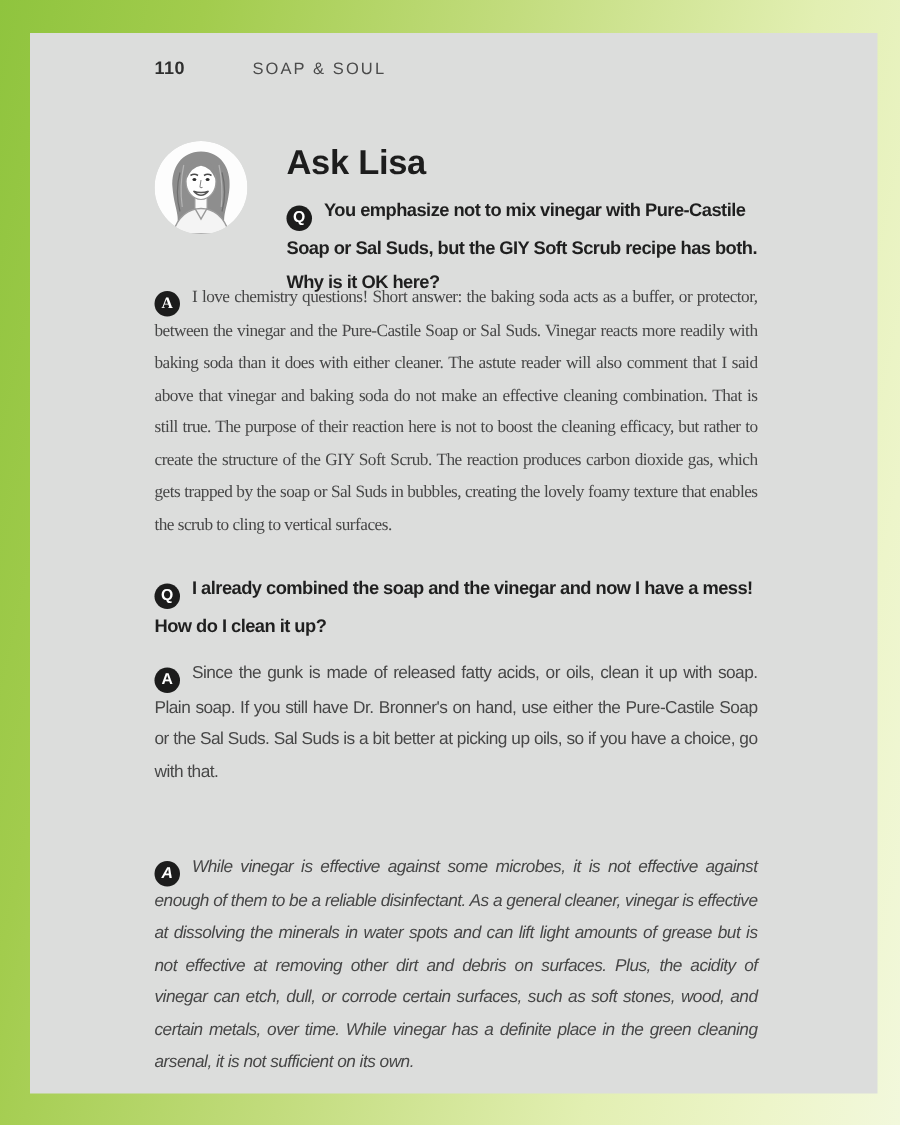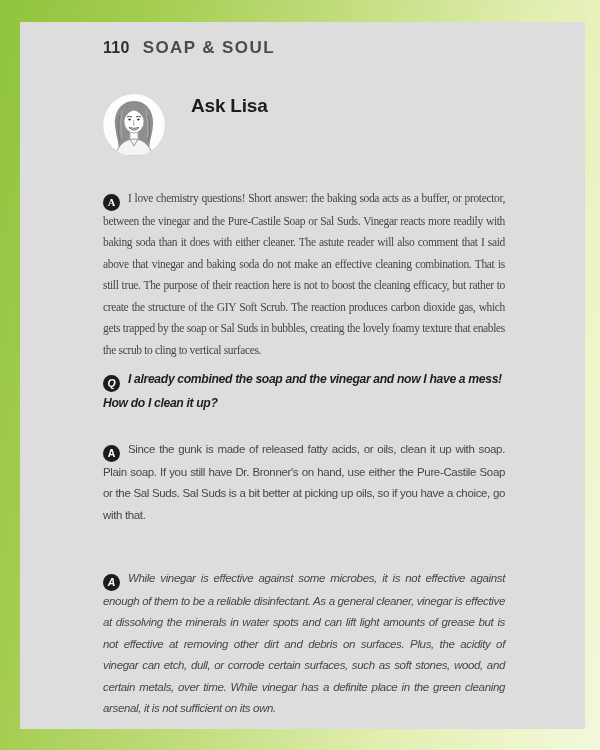--- a/index.html
+++ b/index.html
@@ -23,50 +23,51 @@
 
   
   .running-header {
     position: absolute;
     top: 16px; left: 83px;
     display: flex;
     align-items: baseline;
     gap: 13px;
   }
   .page-number {
-    font-size: 16px;
+    font-size: 12px;
     font-weight: 700;
     color: #2f2f2f;
     letter-spacing: 0.3px;
   }
   .book-title {
-    font-size: 17px;
-    font-weight: 700;
+    font-size: 11px;
+    font-weight: 400;
     color: #4b4b4b;
     letter-spacing: 1.4px;
+    margin-left: 32px;
   }
 
   
   .qa-head {
     position: absolute;
     top: 72px; left: 83px;
     width: 402px;
     display: flex;
     gap: 26px;
   }
   .avatar {
     width: 62px; height: 62px;
     flex: none;
     border-radius: 50%;
     overflow: hidden;
   }
   .head-col { flex: 1; padding-top: 1px; }
   .section-title {
     margin: 0 0 7px 0;
-    font-size: 19px;
+    font-size: 23px;
     font-weight: 700;
     color: #1d1d1d;
     letter-spacing: -0.2px;
   }
 
   .question {
     margin: 0;
     font-size: 12.2px;
     font-weight: 700;
     color: #1f1f1f;
@@ -84,21 +85,21 @@
     color: #474747;
     letter-spacing: -0.35px;
     line-height: 21.5px;
     text-align: justify;
   }
   .question.abs {
     position: absolute;
     left: 83px;
     width: 402px;
   }
-  .q2 { top: 346px; font-style: italic; }
+  .q2 { top: 359px; }
   .a1 { top: 166px; font-family: Liberation Serif, serif; }
   .a2 { top: 417px; }
   .q3 { top: 517px; white-space: nowrap; font-size: 11.6px; letter-spacing: -0.5px; }
   .a3 { top: 546px; font-style: italic; }
 
   .badge {
     display: inline-block;
     width: 17px; height: 17px;
     border-radius: 50%;
     background: #1c1c1c;
@@ -149,20 +150,21 @@
         <path d="M26 33.5 Q31 38.8 36 33.5 Q31 35.2 26 33.5 Z" fill="#ffffff" stroke="#555555" stroke-width="0.9"></path>
 
         <path d="M17 21 Q13.5 34 17 47" fill="none" stroke="#6e6e6e" stroke-width="0.8"></path>
         <path d="M45 21 Q48.5 34 45 47" fill="none" stroke="#6e6e6e" stroke-width="0.8"></path>
         <path d="M19.5 16 Q16.5 30 18.5 44" fill="none" stroke="#b5b5b5" stroke-width="0.8"></path>
         <path d="M43 16 Q46 30 44.5 44" fill="none" stroke="#b5b5b5" stroke-width="0.8"></path>
       </svg>
     </div>
     <div class="head-col">
       <h2 class="section-title">Ask Lisa</h2>
+      <p class="question"><span class="badge">Q</span><span>You emphasize not to mix vinegar with Pure-Castile Soap or Sal Suds, but the GIY Soft Scrub recipe has both. Why is it OK here?</span></p>
     </div>
   </div>
 
   <p class="answer a1"><span class="badge">A</span><span>I love chemistry questions! Short answer: the baking soda acts as a buffer, or protector, between the vinegar and the Pure-Castile Soap or Sal Suds. Vinegar reacts more readily with baking soda than it does with either cleaner. The astute reader will also comment that I said above that vinegar and baking soda do not make an effective cleaning combination. That is still true. The purpose of their reaction here is not to boost the cleaning efficacy, but rather to create the structure of the GIY Soft Scrub. The reaction produces carbon dioxide gas, which gets trapped by the soap or Sal Suds in bubbles, creating the lovely foamy texture that enables the scrub to cling to vertical surfaces.</span></p>
 
   <p class="question abs q2"><span class="badge">Q</span><span>I already combined the soap and the vinegar and now I have a mess! How do I clean it up?</span></p>
 
   <p class="answer a2"><span class="badge">A</span><span>Since the gunk is made of released fatty acids, or oils, clean it up with soap. Plain soap. If you still have Dr. Bronner's on hand, use either the Pure-Castile Soap or the Sal Suds. Sal Suds is a bit better at picking up oils, so if you have a choice, go with that.</span></p>
 
 

